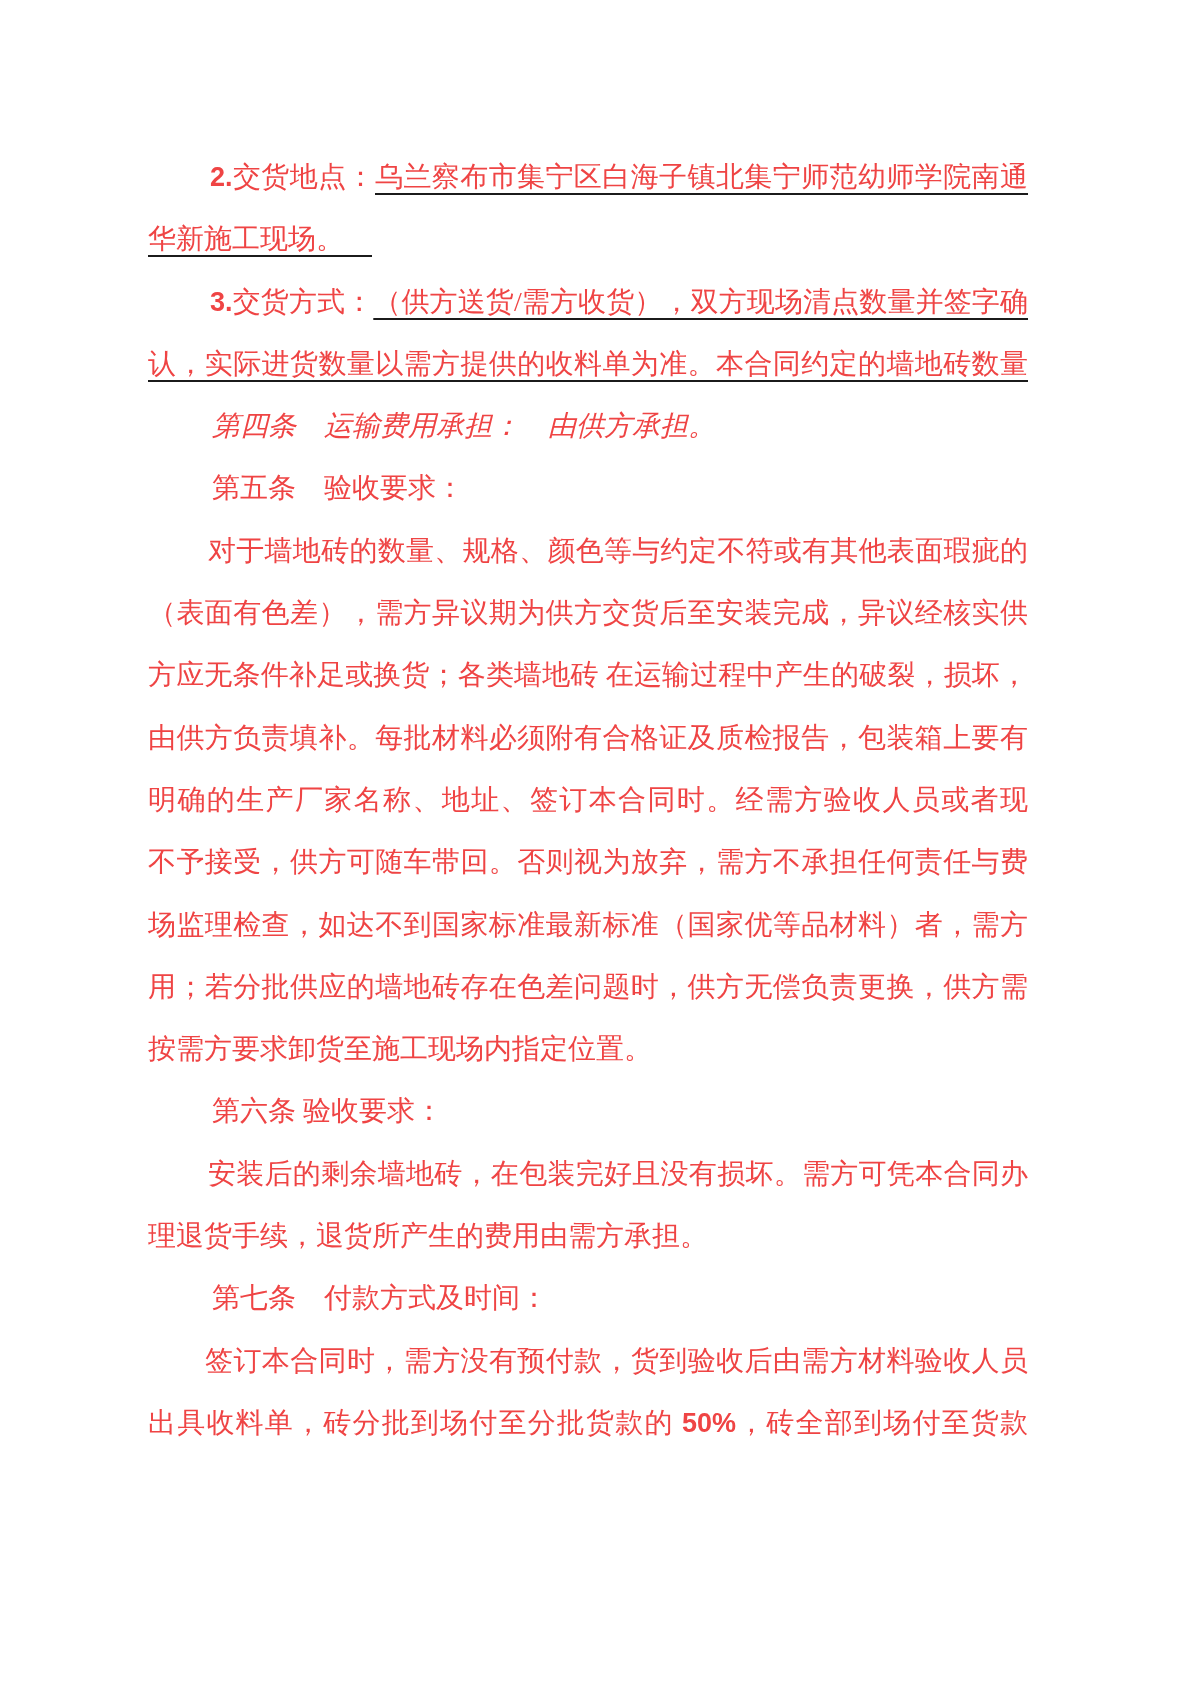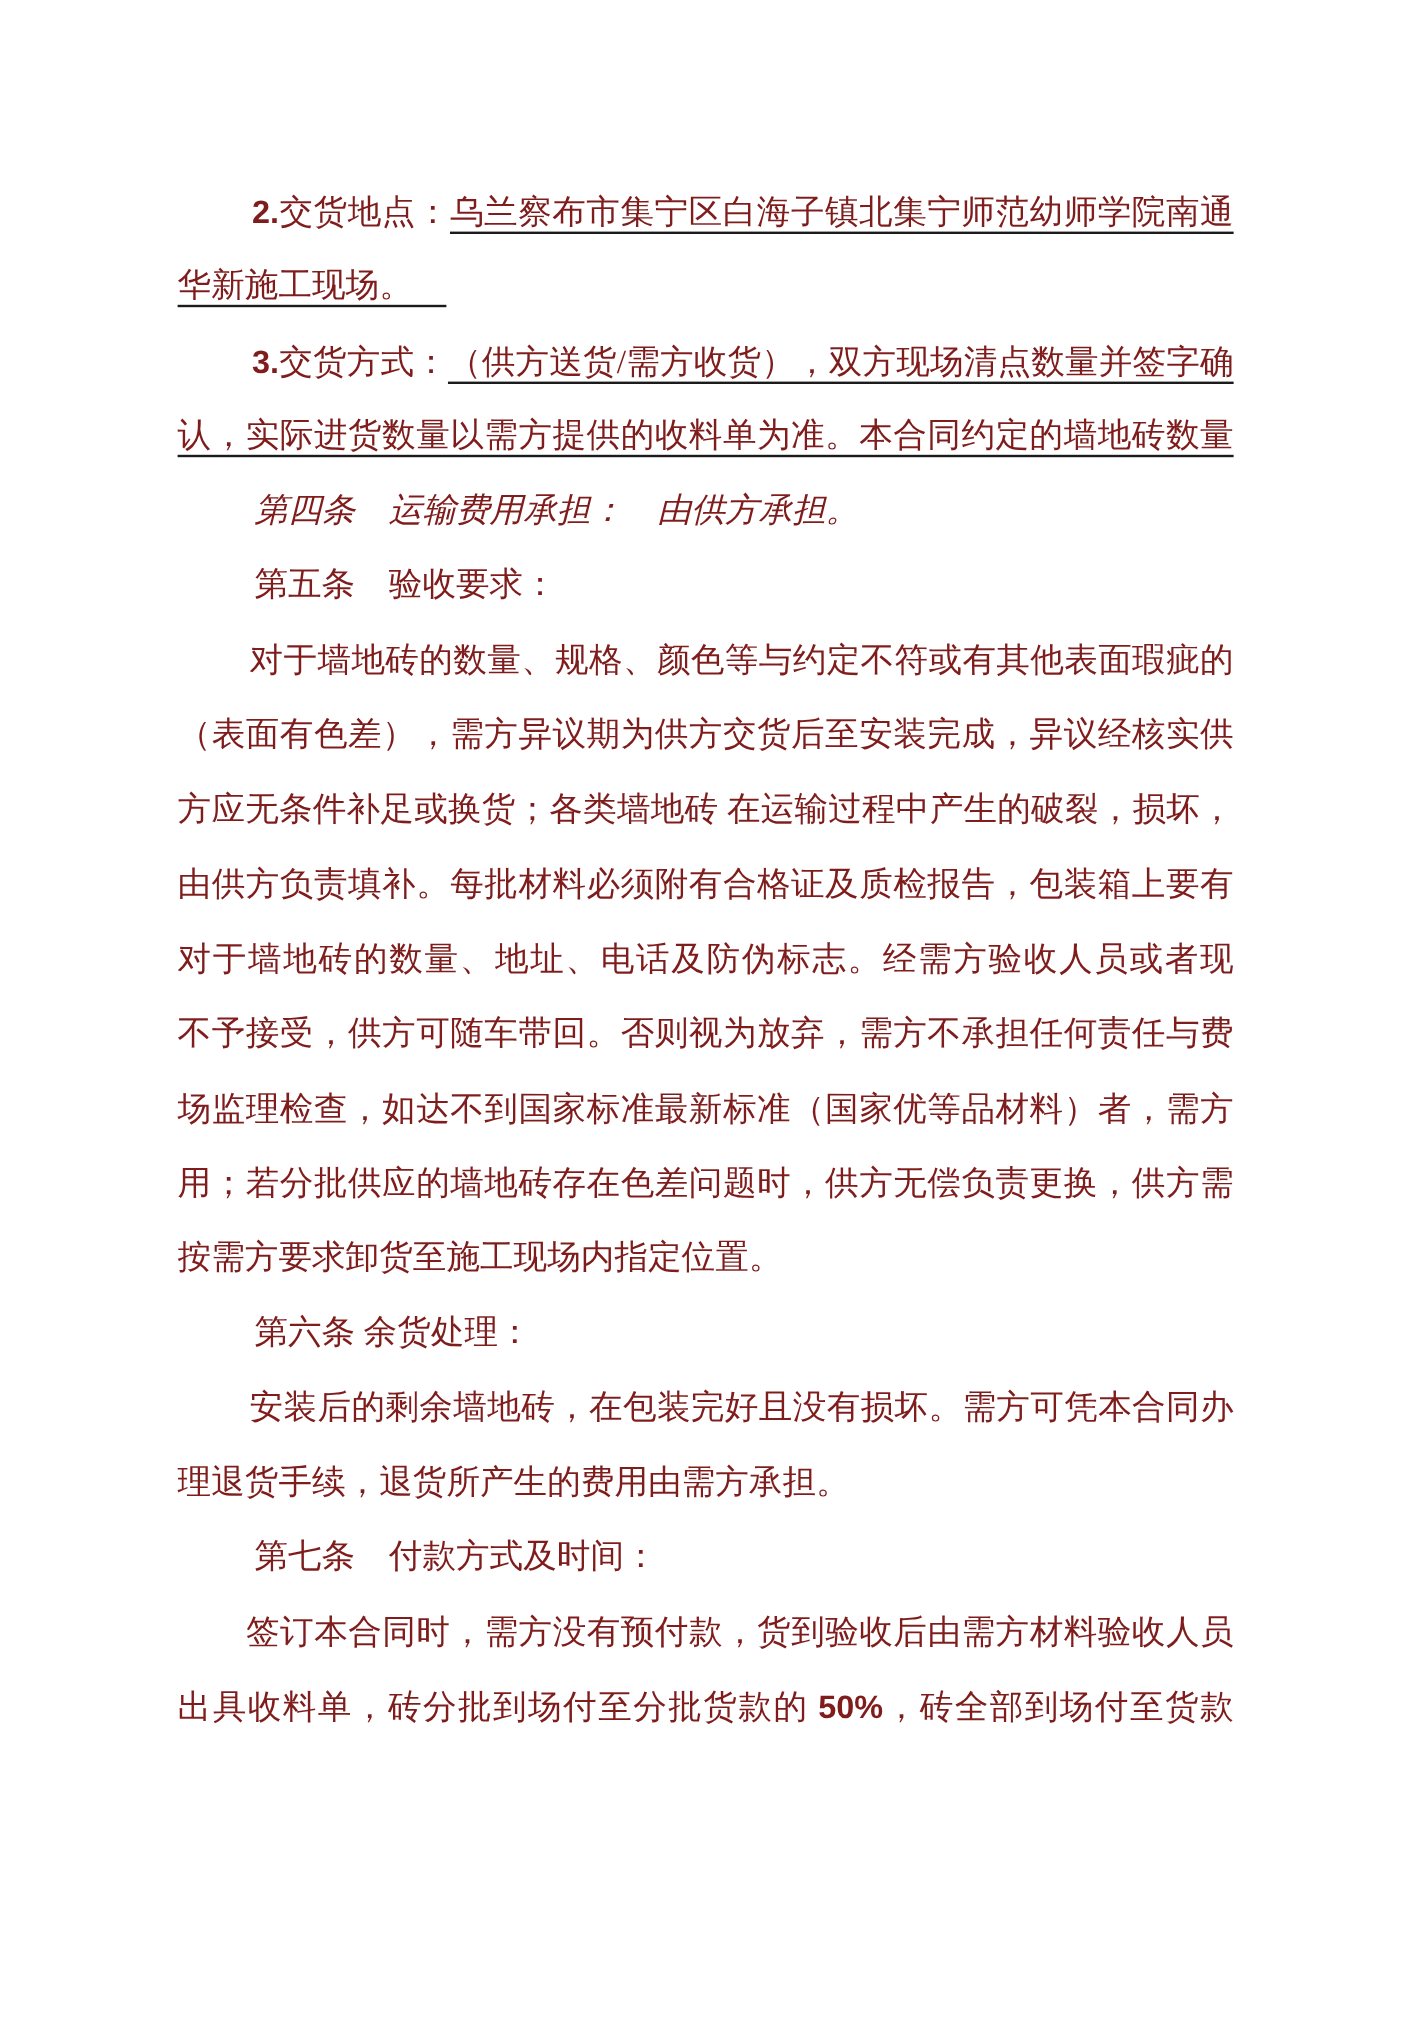--- a/index.html
+++ b/index.html
@@ -7,21 +7,21 @@
     padding: 0;
     background: #ffffff;
   }
   .page {
     position: relative;
     width: 1190px;
     height: 1683px;
     background: #ffffff;
     overflow: hidden;
     font-family: "Liberation Serif", "DejaVu Serif", serif;
-    color: #7f1d1d;
+    color: #ef4444;
   }
   .content {
     box-sizing: border-box;
     margin-left: 148px;
     width: 880px;
     padding-top: 146px;
   }
   .line {
     height: 62.3px;
     line-height: 62.3px;
@@ -56,25 +56,25 @@
       <div class="line just" style="padding-left: 62px;"><span class="seg num">2.</span><span class="seg">交货地点：</span><span class="seg u">乌兰察布市集宁区白海子镇北集宁师范幼师学院南通</span></div>
       <div class="line"><span class="seg u">华新施工现场。　</span></div>
       <div class="line just" style="padding-left: 62px;"><span class="seg num">3.</span><span class="seg">交货方式：</span><span class="seg u">（供方送货/需方收货），双方现场清点数量并签字确</span></div>
       <div class="line just"><span class="seg u">认，实际进货数量以需方提供的收料单为准。本合同约定的墙地砖数量</span></div>
       <div class="line" style="padding-left: 64px; font-style: italic;"><span class="seg">第四条　运输费用承担：　由供方承担。</span></div>
       <div class="line" style="padding-left: 64px;"><span class="seg">第五条　验收要求：</span></div>
       <div class="line just" style="padding-left: 60px;"><span class="seg">对于墙地砖的数量、规格、颜色等与约定不符或有其他表面瑕疵的</span></div>
       <div class="line just"><span class="seg">（表面有色差），需方异议期为供方交货后至安装完成，异议经核实供</span></div>
       <div class="line just"><span class="seg">方应无条件补足或换货；各类墙地砖 在运输过程中产生的破裂，损坏，</span></div>
       <div class="line just"><span class="seg">由供方负责填补。每批材料必须附有合格证及质检报告，包装箱上要有</span></div>
-      <div class="line just"><span class="seg">对于墙地砖的数量、地址、电话及防伪标志。经需方验收人员或者现</span></div>
+      <div class="line just"><span class="seg">明确的生产厂家名称、地址、签订本合同时。经需方验收人员或者现</span></div>
       <div class="line just"><span class="seg">不予接受，供方可随车带回。否则视为放弃，需方不承担任何责任与费</span></div>
       <div class="line just"><span class="seg">场监理检查，如达不到国家标准最新标准（国家优等品材料）者，需方</span></div>
       <div class="line just"><span class="seg">用；若分批供应的墙地砖存在色差问题时，供方无偿负责更换，供方需</span></div>
       <div class="line"><span class="seg">按需方要求卸货至施工现场内指定位置。</span></div>
-      <div class="line" style="padding-left: 64px;"><span class="seg">第六条 余货处理：</span></div>
+      <div class="line" style="padding-left: 64px;"><span class="seg">第六条 验收要求：</span></div>
       <div class="line just" style="padding-left: 60px;"><span class="seg">安装后的剩余墙地砖，在包装完好且没有损坏。需方可凭本合同办</span></div>
       <div class="line"><span class="seg">理退货手续，退货所产生的费用由需方承担。</span></div>
       <div class="line" style="padding-left: 64px;"><span class="seg">第七条　付款方式及时间：</span></div>
       <div class="line just" style="padding-left: 57px;"><span class="seg">签订本合同时，需方没有预付款，货到验收后由需方材料验收人员</span></div>
       <div class="line just"><span class="seg">出具收料单，砖分批到场付至分批货款的 </span><span class="seg num">50%</span><span class="seg">，砖全部到场付至货款</span></div>
     </div>
 </div>
 
 </body></html>

